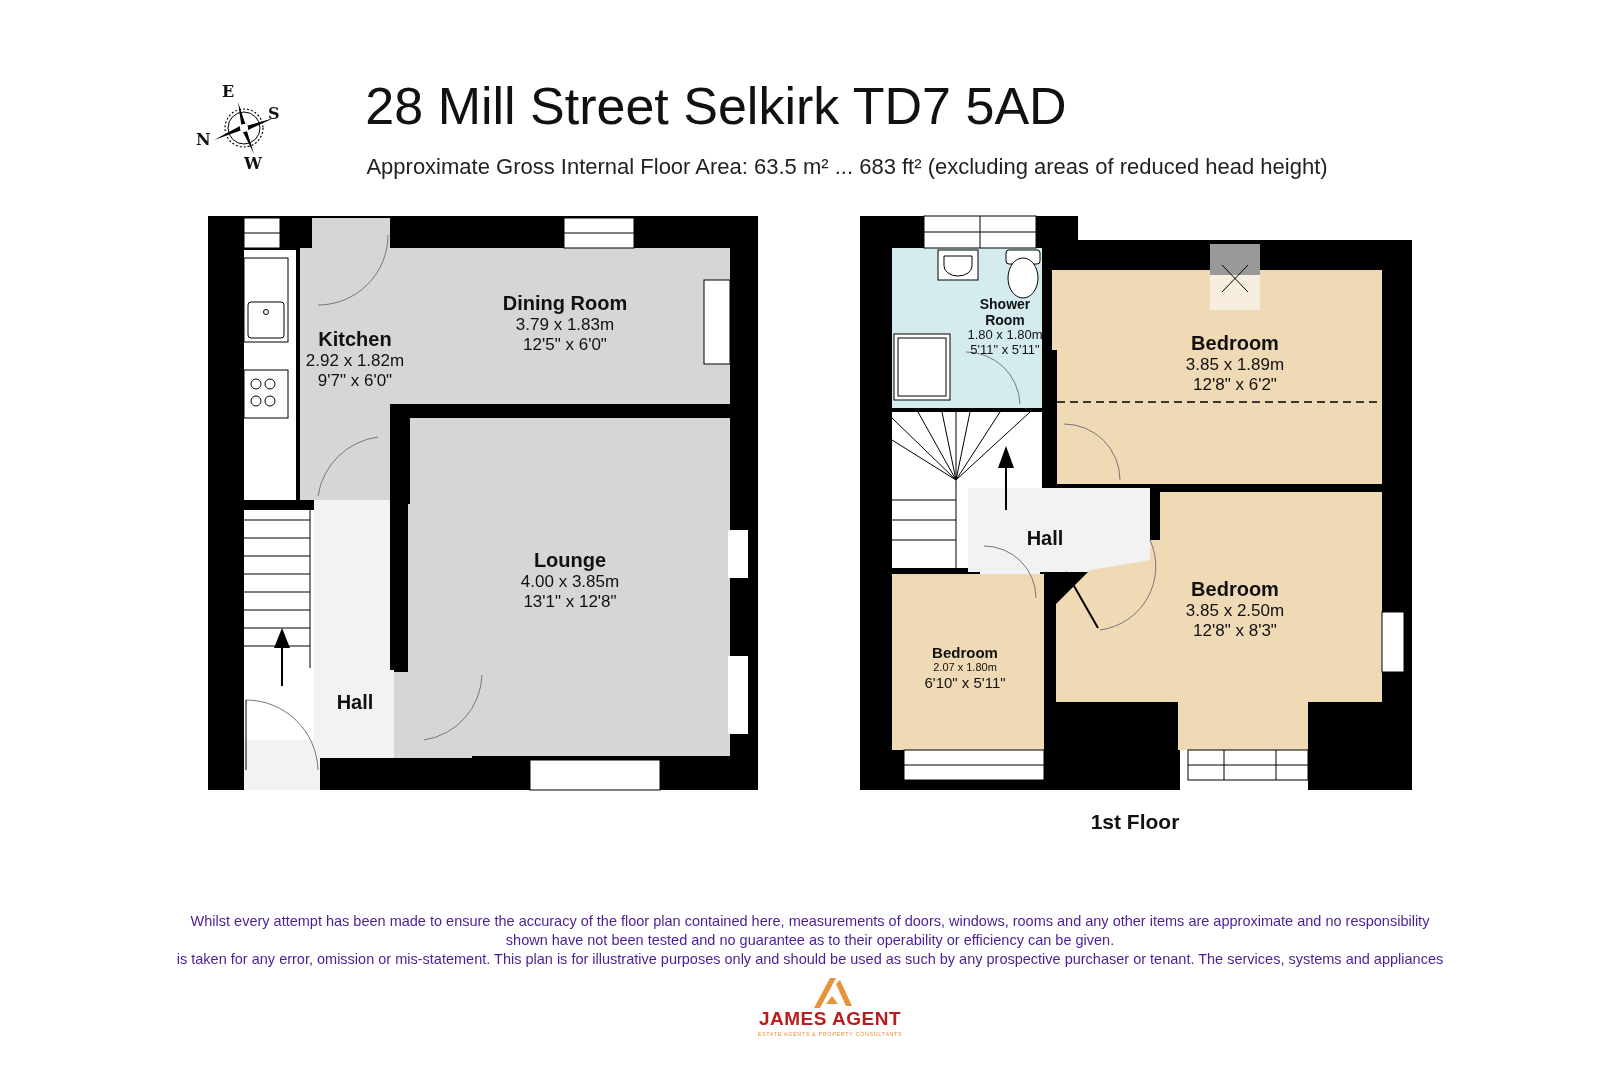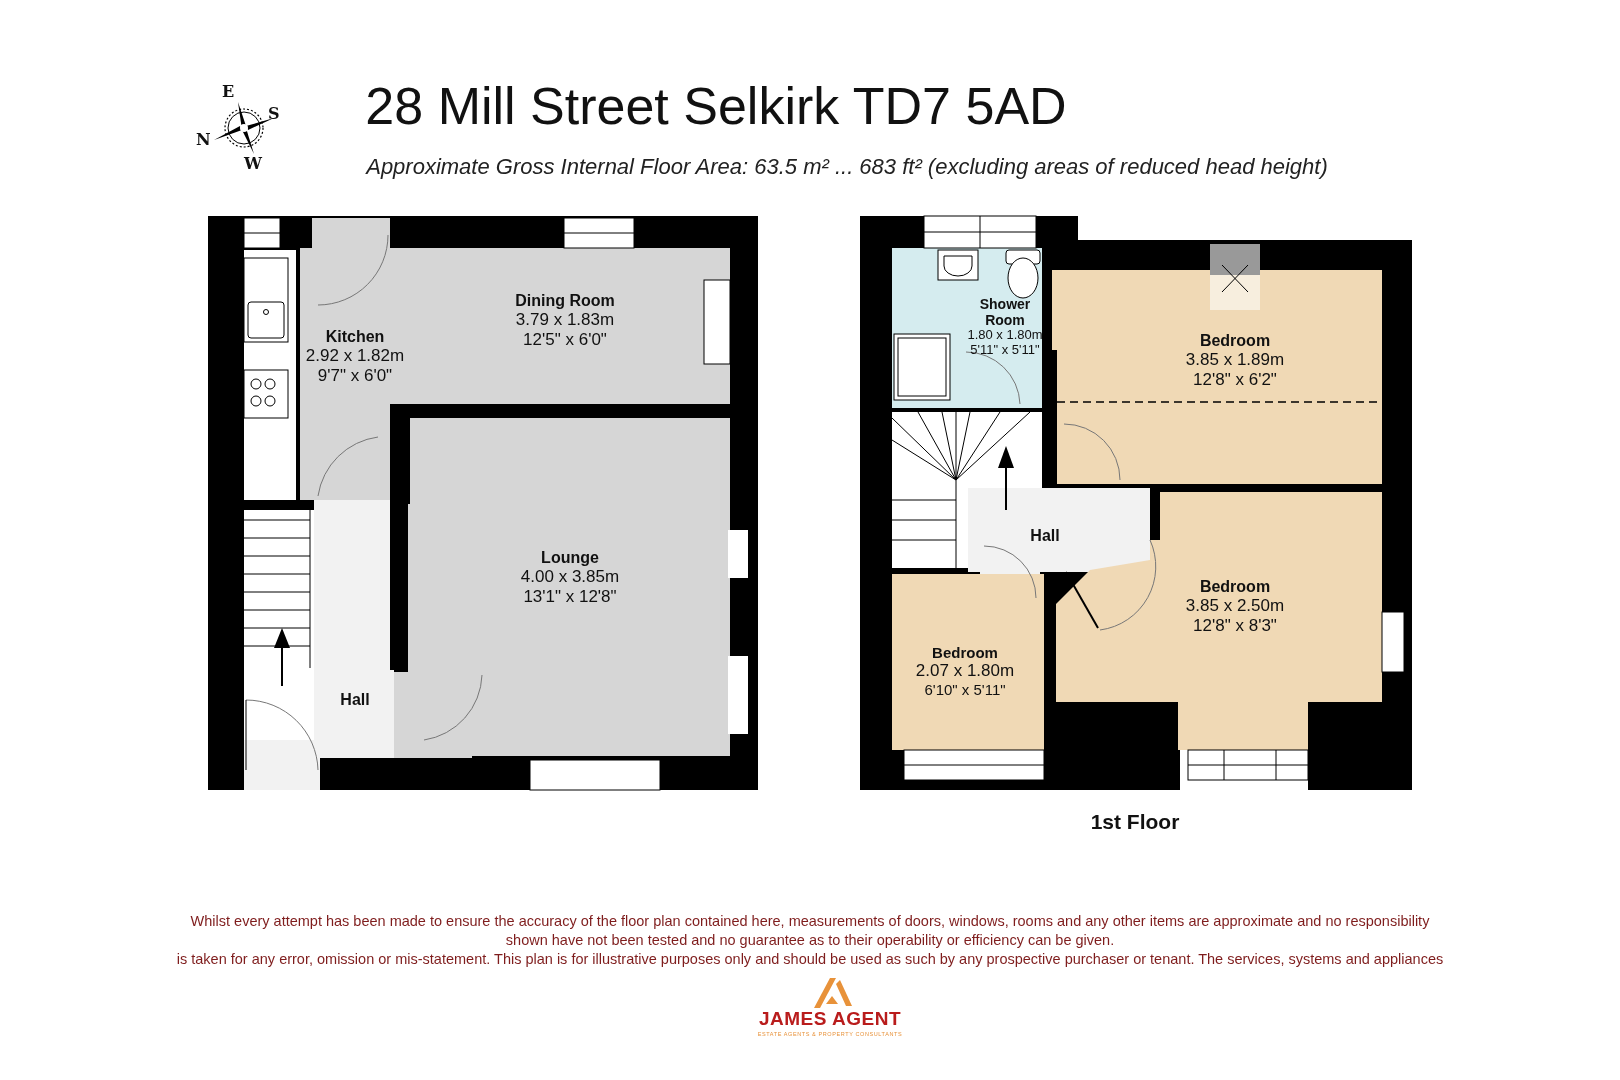--- a/index.html
+++ b/index.html
@@ -1,31 +1,31 @@
 <!DOCTYPE html>
 <html><head>
 <meta charset="utf-8">
 <style>
   html,body{margin:0;padding:0;background:#fff;}
   body{width:1620px;height:1080px;position:relative;overflow:hidden;font-family:"Liberation Sans",sans-serif;color:#111;}
   .abs{position:absolute;}
   .title{left:0;width:1412px;top:76px;text-align:center;font-size:52px;color:#111;padding-left:20px;box-sizing:border-box;}
-  .subtitle{left:0;width:1620px;top:154px;text-align:center;font-size:22px;color:#222;padding-left:74px;box-sizing:border-box;font-style:italic;}
+  .subtitle{left:0;width:1620px;top:154px;text-align:center;font-size:22px;color:#222;padding-left:74px;box-sizing:border-box;}
   .compass{left:196px;top:82px;width:96px;height:96px;}
   .compass span{position:absolute;font-family:"DejaVu Serif",serif;font-weight:bold;font-size:16px;}
   .plan svg{position:absolute;left:0;top:0;}
   .room-label{position:absolute;text-align:center;line-height:1.15;}
-  .room-label .name{font-weight:bold;font-size:16px;}
+  .room-label .name{font-weight:bold;font-size:20px;}
   .room-label .dim{font-size:17px;}
   .room-label.small .name{font-size:14px;}
   .room-label.small .dim{font-size:13px;}
   .floor-caption{position:absolute;text-align:center;}
   .floor-caption .fname{font-weight:bold;font-size:21px;}
   .floor-caption .farea{font-size:21px;}
-  .disclaimer{left:60px;width:1500px;top:912px;text-align:center;font-size:14.5px;line-height:19px;color:#7f1d1d;}
+  .disclaimer{left:60px;width:1500px;top:912px;text-align:center;font-size:14.5px;line-height:19px;color:#4c1d95;}
   .logo{left:740px;top:978px;width:180px;height:70px;text-align:center;}
   .logo .brand{font-weight:bold;font-size:19px;color:#b91c1c;letter-spacing:0.5px;margin-top:30px;}
   .logo .tag{font-size:5.5px;color:#e8923a;letter-spacing:0.6px;margin-top:1px;}
 </style>
 </head>
 <body>
 
 <div class="abs title">28 Mill Street Selkirk TD7 5AD</div>
 <div class="abs subtitle">Approximate Gross Internal Floor Area: 63.5 m² ... 683 ft² (excluding areas of reduced head height)</div>
 
@@ -217,21 +217,21 @@
 <div class="room-label" style="left:1010px;top:527px;width:70px;">
   <div class="name">Hall</div>
 </div>
 <div class="room-label" style="left:1160px;top:578px;width:150px;">
   <div class="name">Bedroom</div>
   <div class="dim">3.85 x 2.50m</div>
   <div class="dim">12'8" x 8'3"</div>
 </div>
 <div class="room-label small" style="left:910px;top:644px;width:110px;">
   <div class="name" style="font-size:15px;">Bedroom</div>
-  <div class="dim" style="font-size:17px;">2.07 x 1.80m</div>
+  <div class="dim" style="font-size:11px;">2.07 x 1.80m</div>
   <div class="dim" style="font-size:15px;">6'10" x 5'11"</div>
 </div>
 
 <div class="floor-caption" style="left:920px;top:810px;width:430px;">
   <div class="fname">1st Floor</div>
 </div>
 
 <div class="abs disclaimer">
   <div>Whilst every attempt has been made to ensure the accuracy of the floor plan contained here, measurements of doors, windows, rooms and any other items are approximate and no responsibility</div>
   <div>shown have not been tested and no guarantee as to their operability or efficiency can be given.</div>

